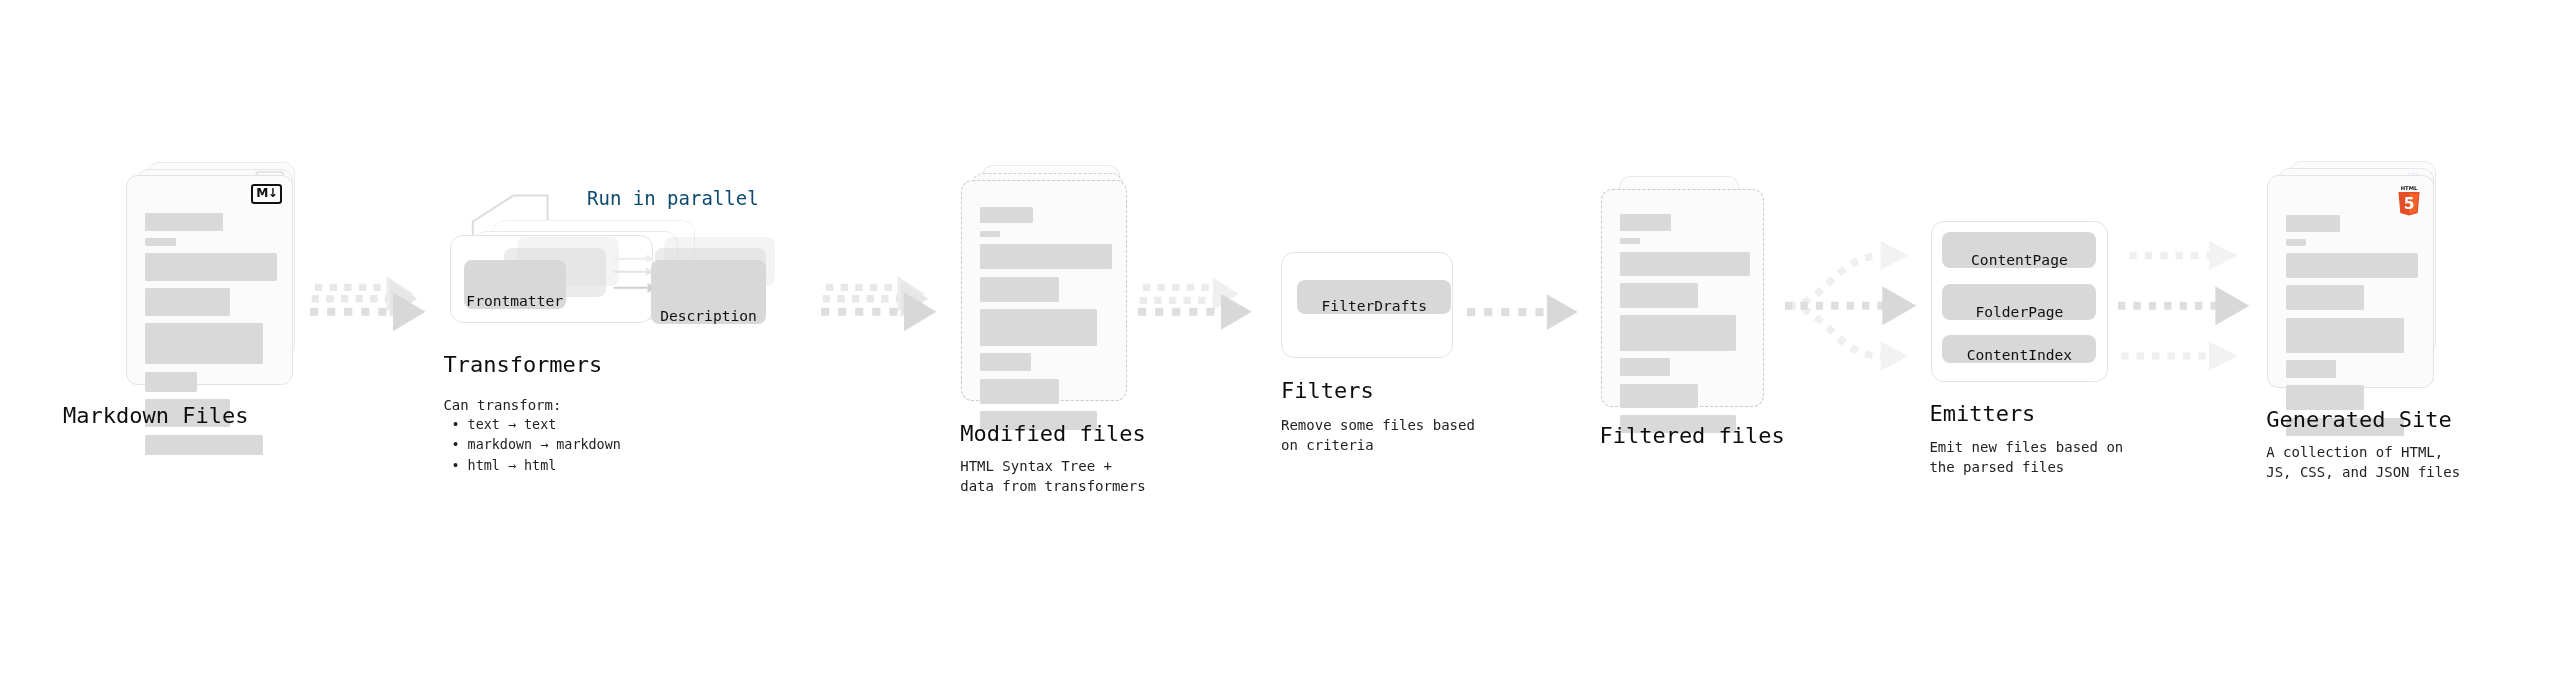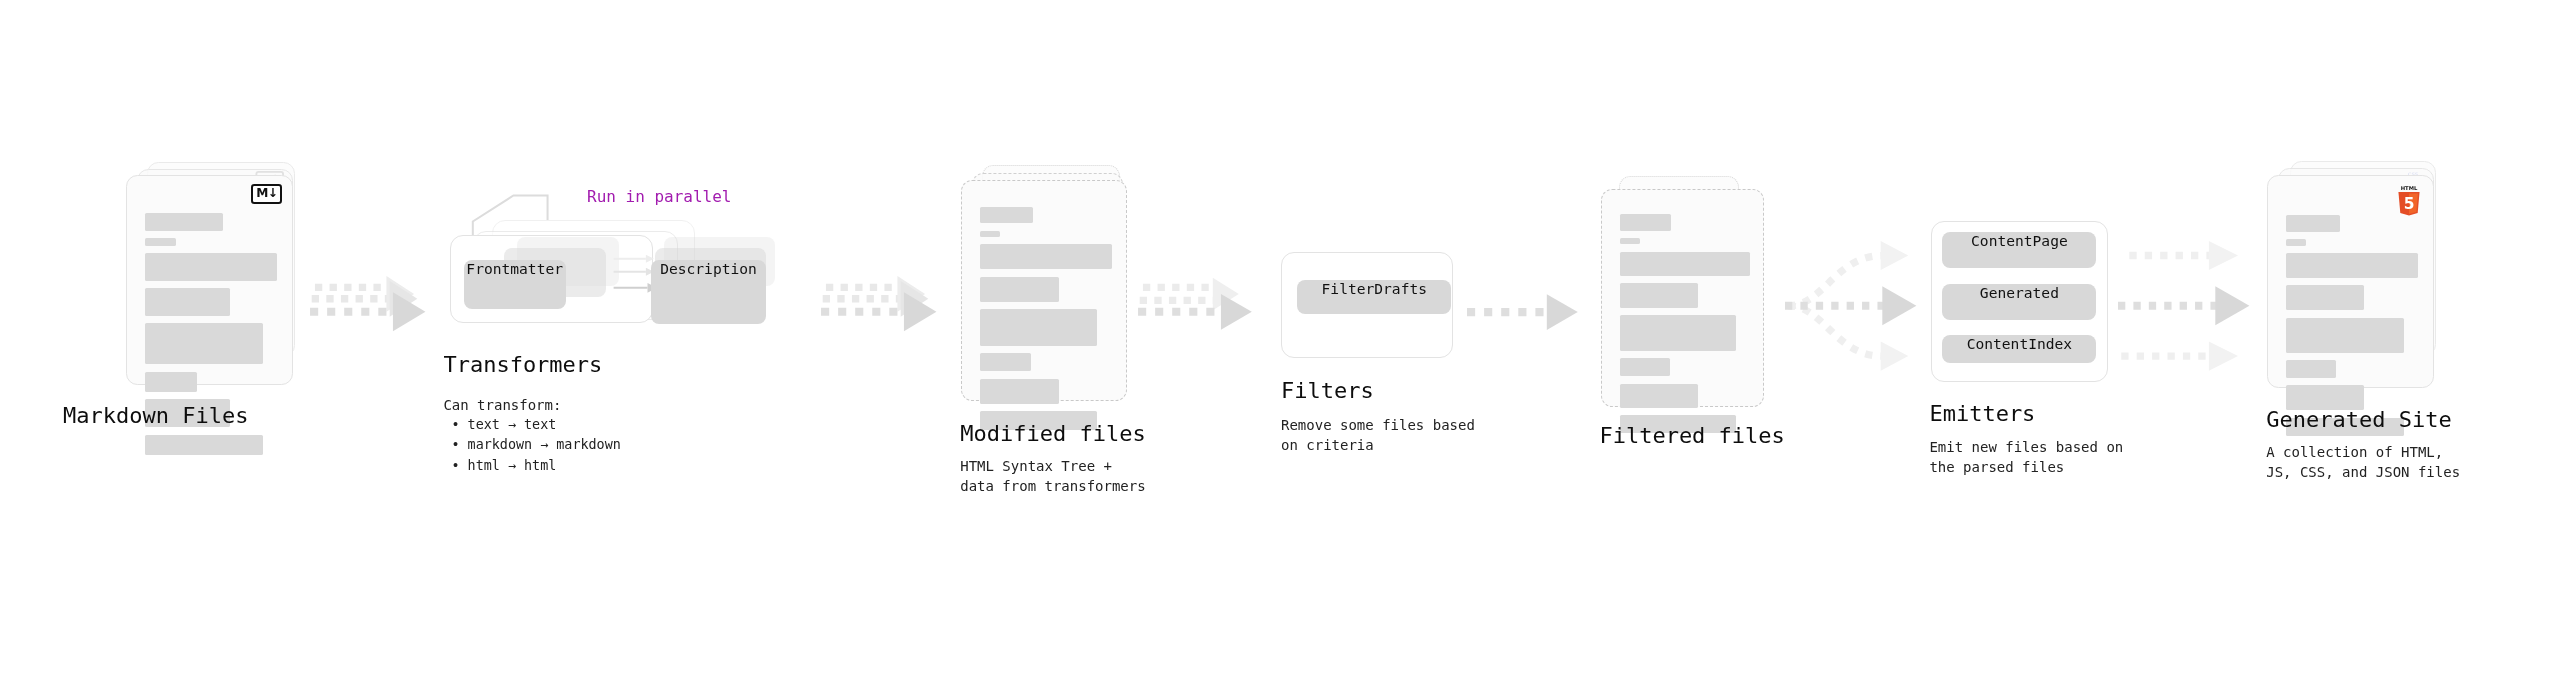--- a/index.html
+++ b/index.html
@@ -67,21 +67,21 @@
   }
   .groupbox.g1 { opacity:.5; }
   .groupbox.g2 { opacity:.7; }
 
   .chip {
     position:absolute;
     background:#d8d8d8;
     border-radius:8.1px;
     color:#111;
     font-size:14.6px;
-    display:flex; align-items:flex-start; justify-content:center;
+    display:flex; align-items:flex-end; justify-content:center;
     white-space:nowrap;
   }
   .chip.c1 { opacity:.28; }
   .chip.c2 { opacity:.5; }
 
   
   .title {
     position:absolute;
     font-size:22px;
     letter-spacing:0px;
@@ -93,22 +93,22 @@
     font-size:14px;
     line-height:20.3px;
     color:#222;
     white-space:pre;
   }
   .bullets { position:absolute; font-size:13.4px; line-height:20.3px; color:#222; }
   .bullets .b { white-space:pre; }
 
   .runparallel {
     position:absolute;
-    font-size:16px;
-    color:#a21caf;
+    font-size:19px;
+    color:#0c4a6e;
     white-space:nowrap;
   }
 
   svg { position:absolute; overflow:visible; }
   .arrow-svg { pointer-events:none; }
 </style>
 </head>
 <body>
 
 <div id="stage">
@@ -287,21 +287,21 @@
     <polygon points="118,130 152,148 118,166" fill="#f2f2f2"></polygon>
     <polygon points="120,62 162,86 120,110" fill="#d8d8d8"></polygon>
   </svg>
 
   <div class="node" style="left:1931px; top:221px;">
     <div class="groupbox" style="left:0px; top:0px; width:177px; height:161px;"></div>
     <div class="chip" style="left:11.4px; top:11.4px; width:154px; height:36px;">
       <span>ContentPage</span>
     </div>
     <div class="chip" style="left:11.4px; top:63px; width:154px; height:36px;">
-      <span>Generated</span>
+      <span>FolderPage</span>
     </div>
     <div class="chip" style="left:11.4px; top:114px; width:154px; height:28px;">
       <span>ContentIndex</span>
     </div>
     <div class="title" style="left:-1.6px; top:180px;">Emitters</div>
     <div class="subtitle" style="left:-1.6px; top:216px;">Emit new files based on
 the parsed files</div>
   </div>
 
   <svg class="arrow-svg" style="left:2118px; top:236px;" width="146" height="138" viewBox="0 0 180 170">

